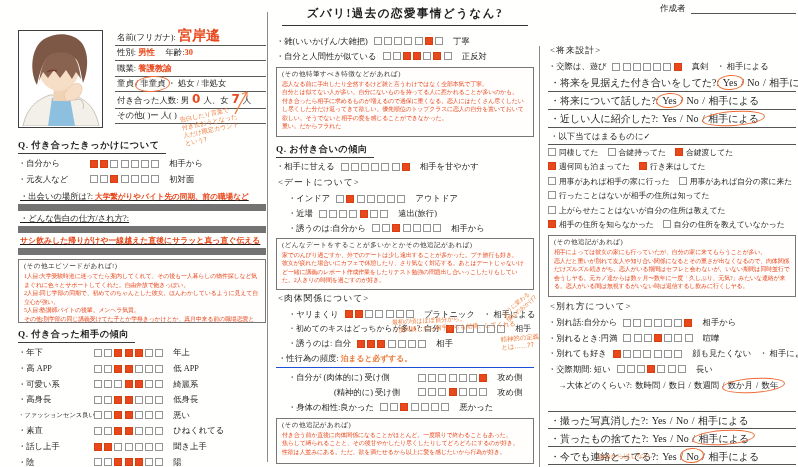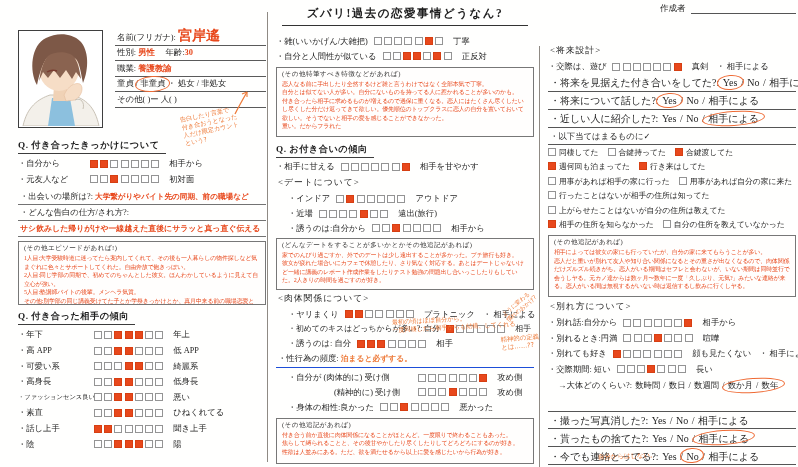--- a/index.html
+++ b/index.html
@@ -39,21 +39,21 @@
 .suf{margin-left:8px;}
 .q1rows .sl{width:72px;margin-right:0;}
 .q2rows .sl{width:76px;margin-right:0;}
 .small .sl{font-size:6.3px;}
 .tight{font-size:7.9px;}
 .cw .sl{width:130px;margin-right:0;}
 .ind{margin-left:46px;}
 .ind .sl{width:84px;margin-right:0;}
 .dind{margin-left:12px;}
 
-.qa{font-size:8.3px;border-bottom:1px solid #737373;padding:2px 0 2px 2px;line-height:11px;white-space:nowrap;}
+.qa{font-size:8.3px;border-bottom:7px solid #737373;padding:2px 0 2px 2px;line-height:11px;white-space:nowrap;text-decoration:underline;}
 .qa .org{font-size:7.6px;font-weight:bold;}
 .qa2 .org{font-size:7.9px;}
 
 .obox{border:1px solid #777;padding:2px 5px;background:#fffefd;overflow:hidden;}
 .obox-title{font-size:6.6px;letter-spacing:.4px;margin-bottom:1px;color:#333;}
 .obox-body{font-size:6px;line-height:1.42;letter-spacing:-.2px;color:#e8481c;}
 
 .ynline{font-size:10px;border-bottom:1px solid #555;padding:2.5px 0 2.5px 2px;white-space:nowrap;margin-bottom:1px;line-height:11px;}
 .opt{padding:0 1px;}
 .circ{position:relative;display:inline-block;}
@@ -103,20 +103,21 @@
           <path d="M28,41 q5,-3 10,-1" stroke="#7a3c30" stroke-width="1.4" fill="none"></path>
           <path d="M45,64 C49,55 56,51 61,53 C65,56 63,65 56,69 L47,70 Z" fill="#f6ddc6" stroke="#e4bd9d" stroke-width="0.6"></path>
           <path d="M56,69 C62,66 66,72 64,78" fill="none" stroke="#c9c2b6" stroke-width="1"></path>
         </svg>
       </div>
       <div class="profile">
         <div class="prow"><span>名前(フリガナ):</span> <span class="org val name-val">宮岸遙</span></div>
         <div class="prow"><span>性別:</span> <span class="org val">男性</span>&nbsp;&nbsp;&nbsp;&nbsp;&nbsp;<span>年齢:</span><span class="org val">30</span></div>
         <div class="prow"><span>職業:</span> <span class="org val">養護教諭</span></div>
         <div class="prow"><span>童貞</span> <span>/</span> <span class="circ"><span>非童貞</span></span> <span>・</span> <span>処女</span> <span>/</span> <span>非処女</span></div>
+        <div class="prow"><span>付き合った人数:</span> <span>男</span><span class="handnum">0</span><span>人、女</span><span class="handnum">7</span><span>人</span></div>
         <div class="prow">その他(        )ー        人(    )</div>
       </div>
     </div>
 
     <div class="qhead">Q. 付き合ったきっかけについて</div>
     <div class="q1rows">
         <div class="srow">
           <span class="sl">・自分から</span>
           <span class="boxes">
             <span class="bx on"></span>

